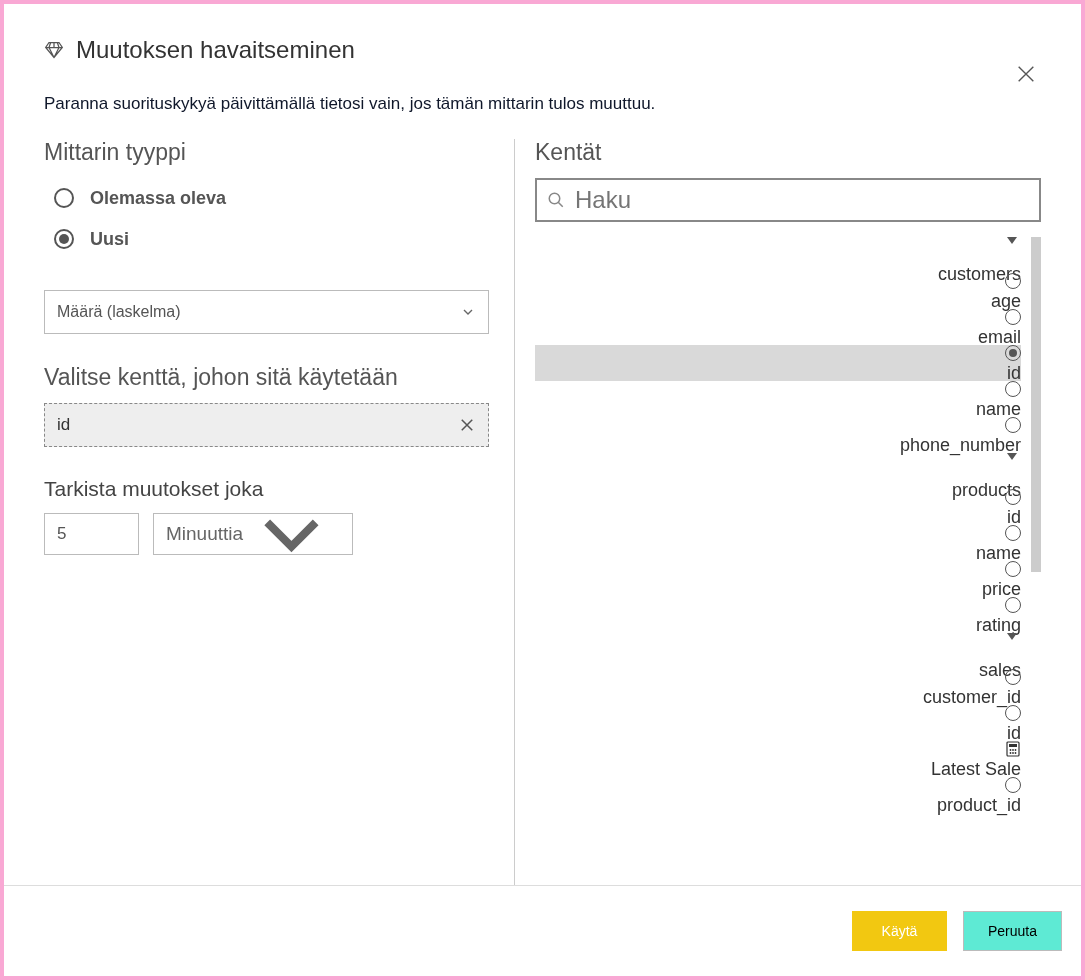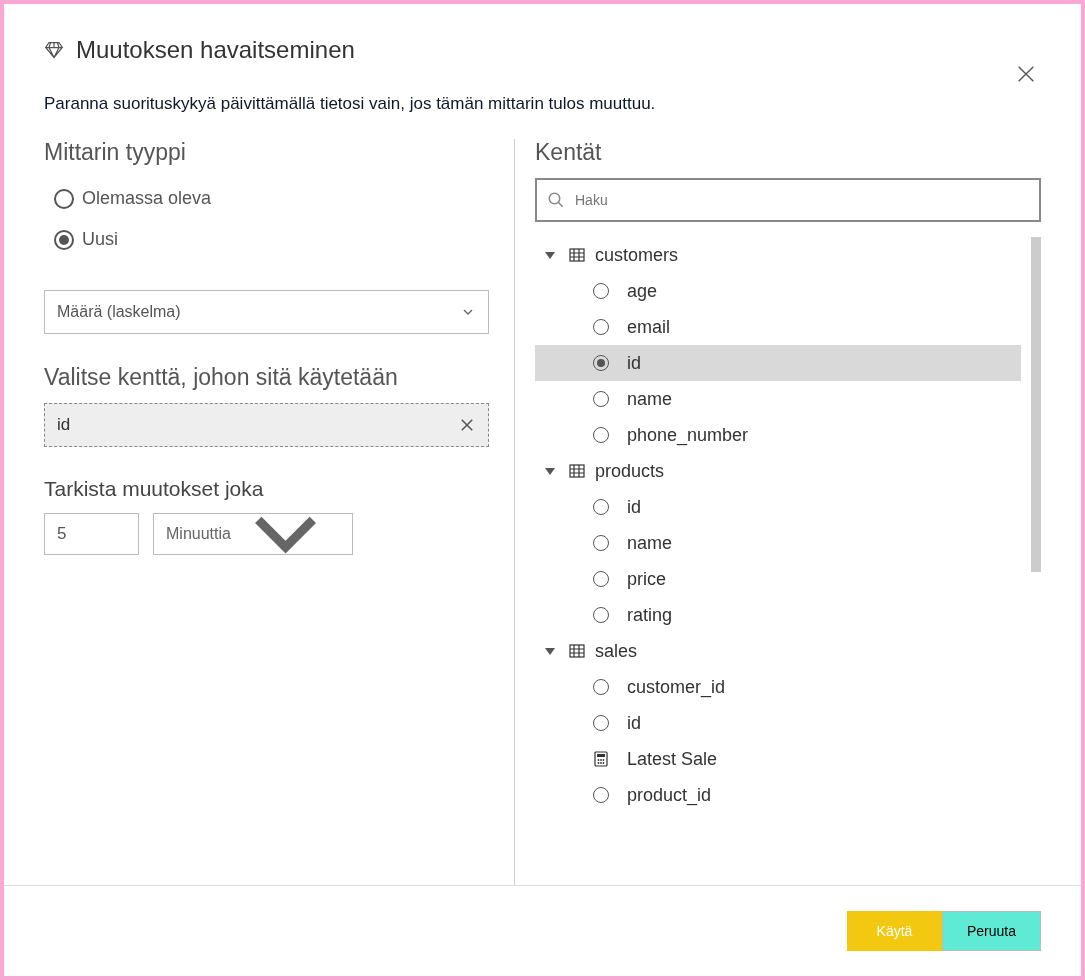--- a/index.html
+++ b/index.html
@@ -12,47 +12,47 @@
 .close-btn { position: absolute; top: 55px; right: 40px; width: 30px; height: 30px; cursor: pointer; display: flex; align-items: center; justify-content: center; }
 .close-btn svg { stroke: #555; stroke-width: 1.5; }
 .description { padding: 20px 40px 25px 40px; font-size: 17px; color: #0f172a; }
 .main { display: flex; flex: 1; padding: 0 40px; overflow: hidden; }
 .left-col { width: 470px; padding-right: 25px; }
 .divider { width: 1px; background: #ccc; margin: 0 20px 0 0; }
 .right-col { flex: 1; display: flex; flex-direction: column; min-width: 0; }
 .section-label { font-size: 23px; color: #555; margin-bottom: 12px; }
 .section-label.big { font-size: 21px; color: #444; }
 .radio-group { margin-bottom: 30px; }
-.radio-item { display: flex; align-items: center; gap: 8px; padding: 10px 10px; cursor: pointer; }
+.radio-item { display: flex; align-items: flex-start; gap: 16px; padding: 10px 10px; cursor: pointer; font-weight: bold; }
 .radio-circle { width: 20px; height: 20px; border: 2px solid #555; border-radius: 50%; display: flex; align-items: center; justify-content: center; flex-shrink: 0; }
 .radio-circle.selected::after { content: ""; width: 10px; height: 10px; background: #555; border-radius: 50%; }
 .radio-label { font-size: 18px; color: #555; }
 .dropdown { width: 100%; height: 44px; border: 1px solid #bbb; display: flex; align-items: center; justify-content: space-between; padding: 0 12px; font-size: 16px; color: #555; cursor: pointer; margin-bottom: 30px; background: #fff; }
 .dropdown .chev { width: 16px; height: 16px; }
 .field-well { width: 100%; height: 44px; border: 1px dashed #888; background: #eee; display: flex; align-items: center; justify-content: space-between; padding: 0 12px; font-size: 17px; color: #333; margin-bottom: 30px; }
 .field-well .x-icon { width: 18px; height: 18px; cursor: pointer; }
 .interval-row { display: flex; gap: 14px; }
 .num-input { width: 95px; height: 42px; border: 1px solid #bbb; padding: 0 12px; font-size: 17px; color: #555; }
-.unit-dropdown { width: 200px; height: 42px; border: 1px solid #bbb; display: flex; align-items: center; justify-content: space-between; padding: 1px 12px; font-size: 16px; color: #666; cursor: pointer; background: #fff; }
+.unit-dropdown { width: 200px; height: 42px; border: 1px solid #bbb; display: flex; align-items: center; justify-content: space-between; padding: 1px 12px; font-size: 19px; color: #666; cursor: pointer; background: #fff; }
 .search-box { width: 100%; height: 44px; border: 2px solid #888; display: flex; align-items: center; padding: 0 10px; gap: 10px; margin-bottom: 15px; }
-.search-box input { border: none; outline: none; font-size: 14px; color: #000000; flex: 1; background: transparent; }
+.search-box input { border: none; outline: none; font-size: 24px; color: #000000; flex: 1; background: transparent; }
 .search-box .search-icon { width: 18px; height: 18px; stroke: #888; }
 .tree-container { flex: 1; overflow-y: auto; position: relative; }
 .tree-scroll { position: absolute; right: 0; top: 0; width: 10px; height: 335px; background: #ccc; }
 .tree { padding-right: 20px; }
-.tree-node { display: flex; align-items: center; height: 36px; font-size: 18px; color: #333; cursor: pointer; padding-left: 10px; }
+.tree-node { display: flex; align-items: flex-end; height: 36px; font-size: 18px; color: #333; cursor: pointer; padding-left: 10px; flex-direction: column; }
 .tree-node.table { gap: 10px; }
-.tree-node.field { padding-left: 58px; gap: 18px; }
+.tree-node.field { padding-left: 58px; gap: 2px; }
 .tree-node.field.selected { background: #d9d9d9; }
 .expand-tri { width: 0; height: 0; border-left: 5px solid transparent; border-right: 5px solid transparent; border-top: 7px solid #555; transform: rotate(0deg); margin-right: 4px; }
 .table-icon { width: 16px; height: 16px; }
 .field-marker { width: 16px; height: 16px; border: 1.5px solid #555; border-radius: 50%; flex-shrink: 0; display: flex; align-items: center; justify-content: center; }
 .field-marker.selected::after { content: ""; width: 8px; height: 8px; background: #555; border-radius: 50%; }
 .calc-icon { width: 16px; height: 16px; flex-shrink: 0; }
-.footer { border-top: 1px solid #ddd; padding: 25px 40px; display: flex; justify-content: flex-end; }
+.footer { border-top: 1px solid #ddd; padding: 25px 19px; display: flex; justify-content: flex-end; gap: 16px; }
 .btn { height: 40px; padding: 0 24px; font-size: 14px; border: 1px solid #bbb; background: #5eead4; cursor: pointer; display: flex; align-items: center; justify-content: center; min-width: 95px; }
 .btn.primary { background: #f2c811; border-color: #f2c811; color: #fff; }
 </style>
 </head>
 <body>
 
 <div class="dialog">
   <div class="header">
     <div class="header-title">
       <svg class="diamond-icon" viewBox="0 0 24 24" fill="none" stroke="#555" stroke-width="1.5">

